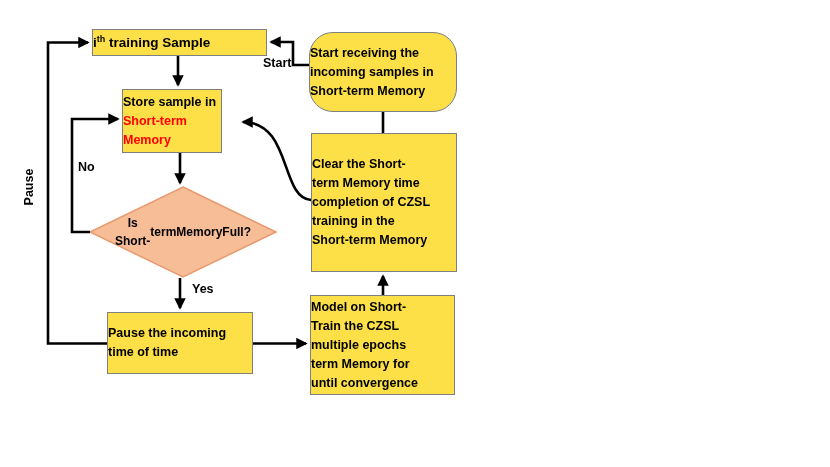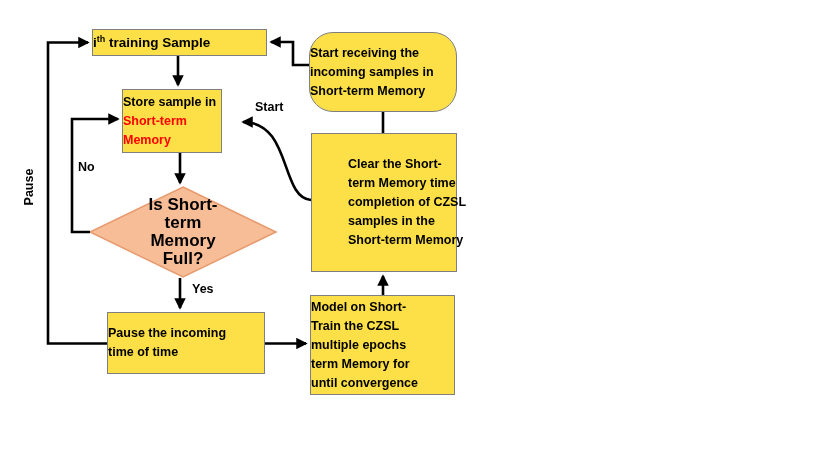--- a/index.html
+++ b/index.html
@@ -22,34 +22,34 @@
   .box{
     position:absolute;box-sizing:border-box;background:#fde047;
     border:1.6px solid var(--box-border);
     display:flex;flex-direction:column;justify-content:center;align-items:flex-start;
     text-align:center;font-size:12.5px;line-height:19px;
   }
   .box .ln{white-space:nowrap;}
   #node-sample{left:92px;top:29px;width:175px;height:27px;font-size:13.5px;}
   #node-sample sup{font-size:9px;line-height:0;}
   #node-store{left:122px;top:89px;width:100px;height:64px;}
-  #node-pause{left:107px;top:312px;width:158px;height:62px;}
+  #node-pause{left:107px;top:312px;width:146px;height:62px;}
   #node-start{left:309px;top:32px;width:148px;height:80px;border-radius:24px;}
-  #node-clear{left:311px;top:133px;width:146px;height:139px;padding-left:36px;}
+  #node-clear{left:311px;top:133px;width:146px;height:139px;}
   #node-train{left:310px;top:295px;width:145px;height:100px;}
   .red{color:var(--memory-red);}
   #decision-text{
     position:absolute;left:118px;top:196px;width:130px;height:72px;
-    display:flex;flex-direction:column;justify-content:center;align-items:center;
-    text-align:center;font-size:17px;line-height:18px;
+    display:flex;flex-direction:row;justify-content:center;align-items:center;
+    text-align:center;font-size:12px;line-height:18px;
   }
   .edge-label{position:absolute;font-size:12.5px;white-space:nowrap;}
   #label-no{left:78px;top:160px;}
   #label-yes{left:192px;top:282px;}
-  #label-start{left:255px;top:56px;margin-top:44px;}
+  #label-start{left:263px;top:56px;}
   #label-pause{left:29px;top:187px;transform:translate(-50%,-50%) rotate(-90deg);}
 </style>
 </head>
 <body>
 
 <div id="canvas">
 
   <svg id="connectors" viewBox="0 0 830 467" xmlns="http://www.w3.org/2000/svg">
     <defs>
       <marker id="arrow" viewBox="0 0 10 10" refX="8.5" refY="5" markerWidth="4.4" markerHeight="4.4" orient="auto">
@@ -96,21 +96,21 @@
   <div class="box" id="node-start">
     <div class="ln">Start receiving the</div>
     <div class="ln">incoming samples in</div>
     <div class="ln">Short-term Memory</div>
   </div>
 
   <div class="box" id="node-clear">
     <div class="ln">Clear the Short-</div>
     <div class="ln">term Memory time</div>
     <div class="ln">completion of CZSL</div>
-    <div class="ln">samples in the</div>
+    <div class="ln">training in the</div>
     <div class="ln">Short-term Memory</div>
   </div>
 
   <div class="box" id="node-train">
     <div class="ln">Model on Short-</div>
     <div class="ln">Train the CZSL</div>
     <div class="ln">multiple epochs</div>
     <div class="ln">term Memory for</div>
     <div class="ln">until convergence</div>
   </div>

